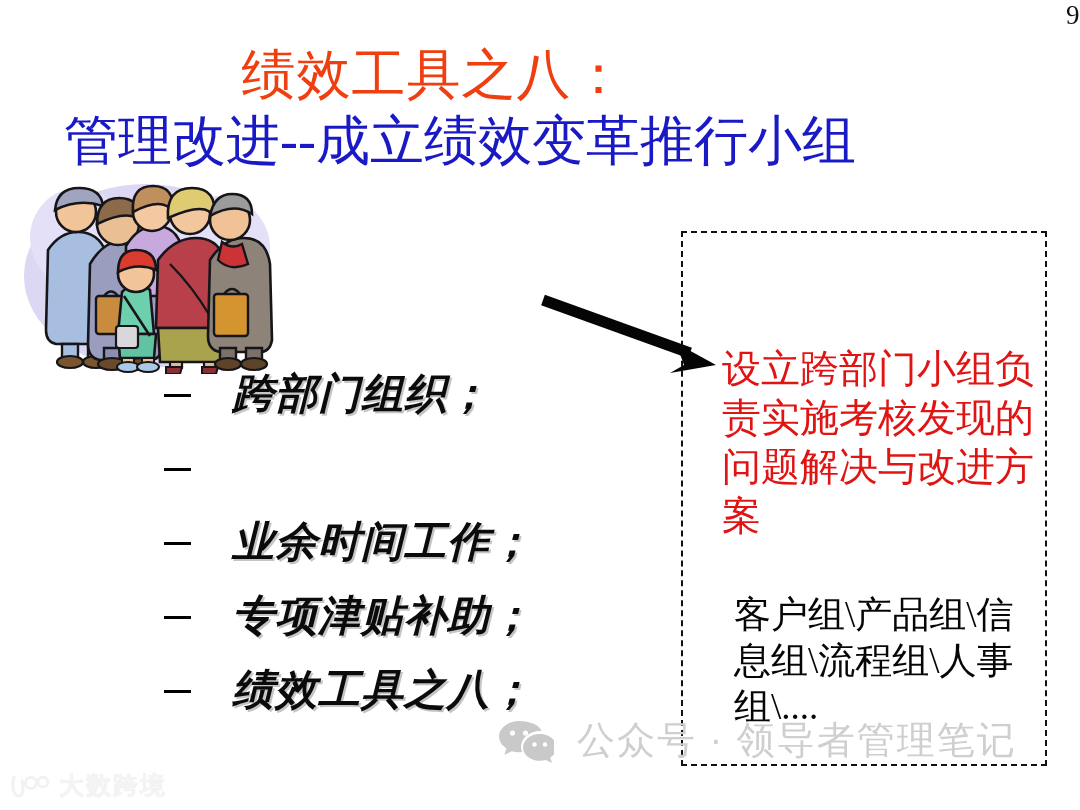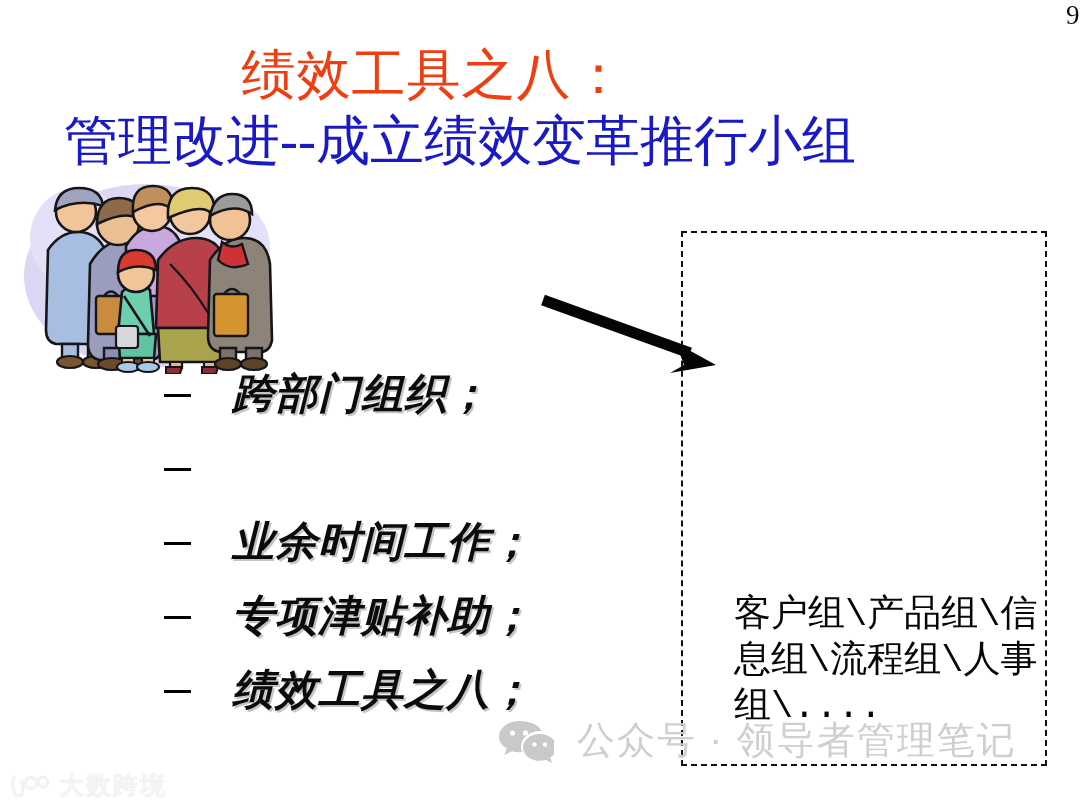--- a/index.html
+++ b/index.html
@@ -137,21 +137,21 @@
     letter-spacing: 0px;
   }
   .box-black-text {
     position: absolute;
     left: 734px;
     top: 592px;
     width: 305px;
     font-size: 37px;
     line-height: 46px;
     color: #060606;
-    font-family: Liberation Mono, monospace;
+    font-family: Liberation Serif, serif;
     font-weight: 400;
     letter-spacing: 0px;
   }
 
   
   .wechat-watermark {
     position: absolute;
     left: 498px;
     top: 716px;
     display: flex;
@@ -280,20 +280,21 @@
       <span class="bullet-dash"></span>
       <span class="bullet-text">专项津贴补助；</span>
     </div>
     <div class="bullet-row">
       <span class="bullet-dash"></span>
       <span class="bullet-text">绩效工具之八；</span>
     </div>
   </div>
 
   <div class="dashed-box"></div>
+  <div class="box-red-text">设立跨部门小组负责实施考核发现的问题解决与改进方案</div>
   <div class="box-black-text">客户组\产品组\信息组\流程组\人事组\....</div>
 
   <svg class="arrow-svg" viewBox="0 0 200 95" xmlns="http://www.w3.org/2000/svg">
     <line x1="13" y1="15" x2="160" y2="68" stroke="#050505" stroke-width="11" stroke-linecap="butt"></line>
     <polygon points="186,80 146,58 154,80 140,88" fill="#050505"></polygon>
   </svg>
 
   <div class="wechat-watermark">
     <svg width="56" height="46" viewBox="0 0 56 46" xmlns="http://www.w3.org/2000/svg">
       <path d="M21 4 C10 4 1 11 1 19.5 C1 24.3 4 28.6 8.6 31.3 L6.3 38 L13.8 34.2 C16 34.9 18.5 35.2 21 35.2 C22 35.2 23 35.1 24 35 C23.3 33.4 23 31.7 23 30 C23 21 31.6 14 42 14 C42.5 14 43 14 43.5 14.1 C41.6 8.3 32.2 4 21 4 Z" fill="#C9C9C9"></path>

